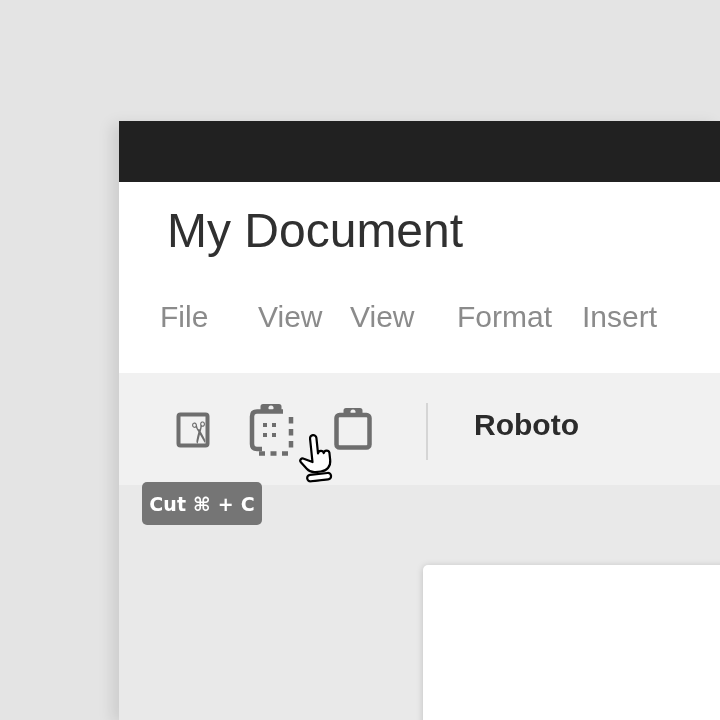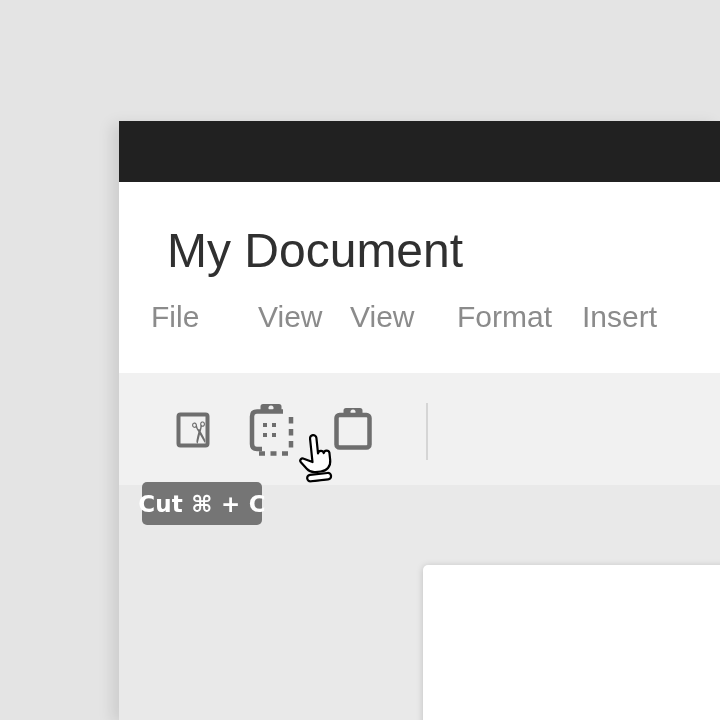--- a/index.html
+++ b/index.html
@@ -13,28 +13,28 @@
     position:absolute;left:119px;top:121px;width:601px;height:599px;
     background:#e9e9e9;overflow:hidden;
     box-shadow:-7px 3px 14px rgba(0,0,0,0.10);
   }
   .titlebar{position:absolute;left:0;top:0;width:100%;height:61px;background:#212121;}
   .white-panel{position:absolute;left:0;top:61px;width:100%;height:191px;background:#ffffff;}
   .toolbar-panel{position:absolute;left:0;top:252px;width:100%;height:112px;background:#f1f1f1;}
   .content-panel{position:absolute;left:0;top:364px;width:100%;height:235px;background:#e9e9e9;}
 
   .doc-title{
-    position:absolute;left:48px;top:106px;margin:0;
+    position:absolute;left:48px;top:86px;margin:0;
     font-size:48px;line-height:48px;font-weight:400;color:#303030;white-space:nowrap;
   }
   .menu-item{
     position:absolute;top:181px;font-size:30px;line-height:30px;color:#8b8b8b;
     white-space:nowrap;cursor:default;
   }
-  .mi-0{left:32px;} .mi-1{left:139px;} .mi-2{left:231px;text-align:right;} .mi-3{left:338px;} .mi-4{left:463px;}
+  .mi-0{left:41px;} .mi-1{left:139px;} .mi-2{left:231px;text-align:right;} .mi-3{left:338px;} .mi-4{left:463px;}
 
   .tb-btn{position:absolute;background:none;border:none;padding:0;margin:0;}
   .btn-cut{left:57px;top:291px;width:34px;height:36px;}
   .btn-paste-special{left:128px;top:283px;width:48px;height:52px;}
   .btn-paste{left:215px;top:285px;width:38px;height:44px;}
   .tb-btn svg{display:block;}
   .scissors{
     position:absolute;left:64px;top:296px;width:32px;height:32px;
     font-family:"DejaVu Sans",sans-serif;font-size:29px;line-height:32px;text-align:center;
     color:#6e6e6e;transform:rotate(82deg);z-index:3;pointer-events:none;
@@ -44,21 +44,21 @@
     position:absolute;left:355px;top:289px;font-size:30px;line-height:30px;
     font-weight:bold;color:#2b2b2b;white-space:nowrap;cursor:default;
   }
 
   .tooltip{
     position:absolute;left:23px;top:361px;width:120px;height:43px;
     background:#757575;border-radius:5px;z-index:6;
     display:flex;align-items:center;justify-content:center;
   }
   .tooltip-label{
-    font-family:"DejaVu Sans",sans-serif;font-size:23px;font-weight:bold;color:#ffffff;
+    font-family:"DejaVu Sans",sans-serif;font-size:19px;font-weight:bold;color:#ffffff;
     white-space:nowrap;letter-spacing:0.2px;
   }
 
   .doc-page{
     position:absolute;left:304px;top:444px;width:320px;height:200px;
     background:#ffffff;border-radius:5px 0 0 0;
     box-shadow:0 1px 7px rgba(0,0,0,0.18);z-index:1;
   }
 
   .hand-cursor{position:absolute;left:177px;top:311px;z-index:10;pointer-events:none;}
@@ -113,20 +113,21 @@
       <span>
         <svg width="38" height="44" viewBox="0 0 38 44">
           <rect x="2.5" y="9" width="33" height="32.5" rx="3" fill="none" stroke="#6e6e6e" stroke-width="4.5"></rect>
           <path d="M12 2 h14 a2.5 2.5 0 0 1 2.5 2.5 v6 h-19 v-6 a2.5 2.5 0 0 1 2.5 -2.5 z M19 3.4 a2.6 2.6 0 1 0 0.001 0 z" fill="#6e6e6e" fill-rule="evenodd"></path>
         </svg>
       </span>
     </button>
 
     <div class="toolbar-divider"></div>
 
+    <span class="font-selector">Roboto</span>
 
     <div class="tooltip">
       <span class="tooltip-label">Cut ⌘ + C</span>
     </div>
 
     <div class="doc-page"></div>
 
     <div class="hand-cursor">
       <svg width="42" height="50" viewBox="0 0 42 50" style="transform:rotate(-6deg);">
         <path d="M16 6 a3.2 3.2 0 0 1 6.4 0 V21.5 a2.9 2.9 0 0 1 5.7 0.3 a2.9 2.9 0 0 1 5.7 0.3 V29.5 c0 6.3 -4.6 10.3 -10.6 10.3 h-5.2 c-3.4 0 -6.4 -1.5 -8.4 -4.2 l-5.2 -7 c-1.6 -2.1 1.2 -4.8 3.3 -3.2 L16 29.5 Z" fill="#ffffff" stroke="#000000" stroke-width="2.2" stroke-linejoin="round"></path>

